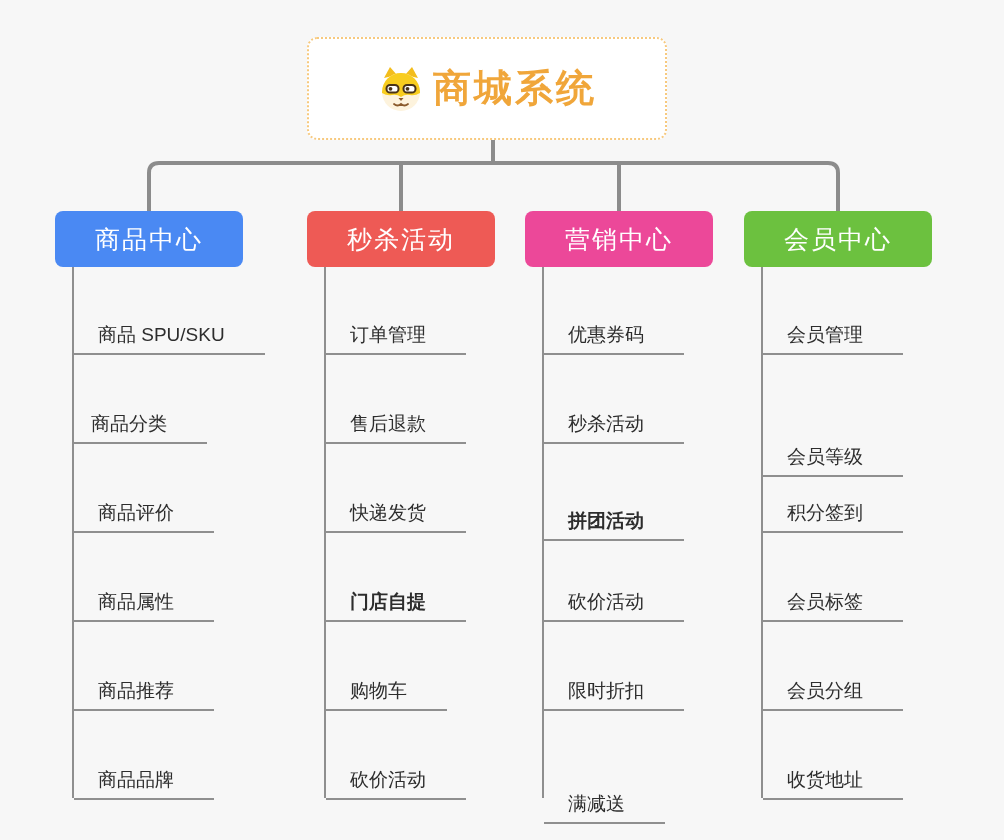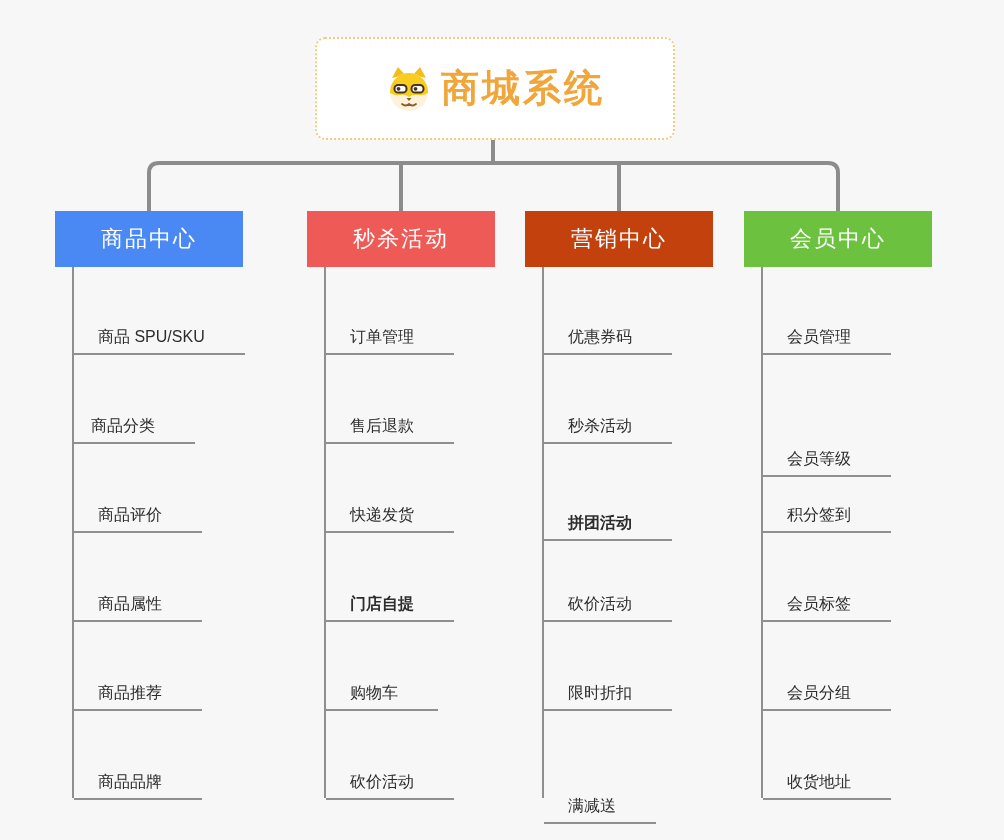--- a/index.html
+++ b/index.html
@@ -11,21 +11,21 @@
   #canvas {
     position: relative;
     width: 1004px;
     height: 840px;
     background: #f7f7f7;
     overflow: hidden;
   }
   
   .root-node {
     position: absolute;
-    left: 315px; top: 37px;
+    left: 307px; top: 37px;
     width: 360px; height: 103px;
     box-sizing: border-box;
     background: #ffffff;
     border: 2px dotted #f7c97e;
     border-radius: 10px;
     display: flex;
     align-items: center;
     justify-content: center;
     gap: 8px;
   }
@@ -41,26 +41,26 @@
   #connectors {
     position: absolute;
     left: 0; top: 0;
     pointer-events: none;
   }
   
   .branch-node {
     position: absolute;
     top: 211px;
     width: 188px; height: 56px;
-    border-radius: 0;
+    border-radius: 8px;
     display: flex;
     align-items: center;
     justify-content: center;
     color: #ffffff;
-    font-size: 22px;
+    font-size: 25px;
     letter-spacing: 2px;
     white-space: nowrap;
     cursor: default;
   }
   
   .children-col {
     position: absolute;
     top: 267px;
     height: 531px;
     border-left: 2px solid #8f8f8f;
@@ -72,21 +72,21 @@
     box-sizing: content-box;
     border-bottom: 2px solid #8f8f8f;
     padding-left: 24px;
     padding-right: 40px;
     display: flex;
     align-items: flex-end;
     white-space: nowrap;
     width: max-content;
   }
   .child-label {
-    font-size: 16px;
+    font-size: 19px;
     color: #2d2d2d;
     padding-bottom: 5px;
   }
 </style>
 </head>
 <body>
 
 <div id="canvas">
 
   <svg id="connectors" width="1004" height="840">
@@ -155,21 +155,21 @@
         <div class="child-item" style="top: 319px; font-weight: bold;">
           <span class="child-label">门店自提</span>
         </div>
         <div class="child-item" style="top: 408px;">
           <span class="child-label">购物车</span>
         </div>
         <div class="child-item" style="top: 497px;">
           <span class="child-label">砍价活动</span>
         </div>
       </div>
-      <div class="branch-node" style="left: 525px; background: #c2410c;">
+      <div class="branch-node" style="left: 525px; background: #ec4899;">
         <span>营销中心</span>
       </div>
       <div class="children-col" style="left: 542px;">
         <div class="child-item" style="top: 52px;">
           <span class="child-label">优惠券码</span>
         </div>
         <div class="child-item" style="top: 141px;">
           <span class="child-label">秒杀活动</span>
         </div>
         <div class="child-item" style="top: 238px; font-weight: bold;">

